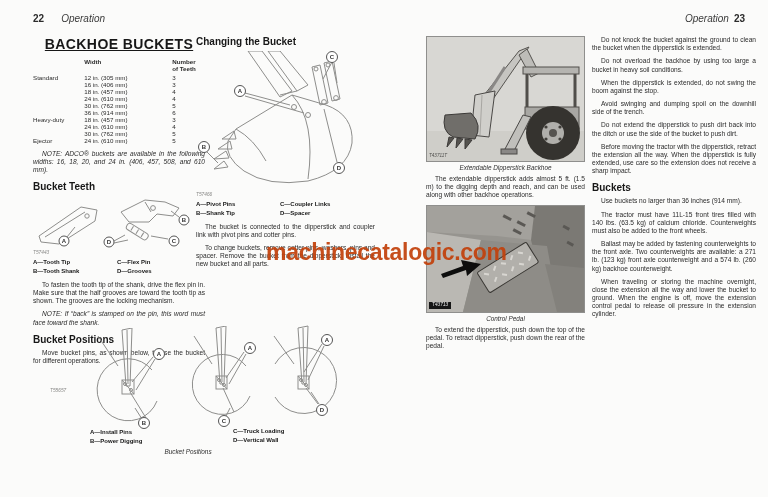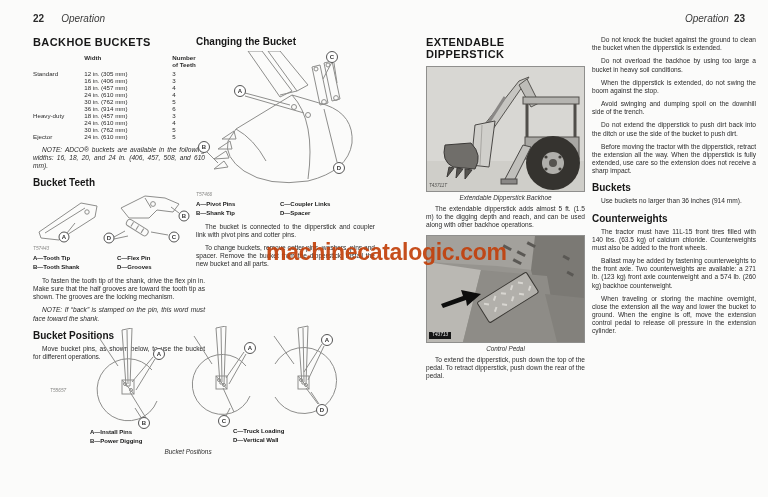--- a/index.html
+++ b/index.html
@@ -10,21 +10,21 @@
   .hdr .num{font-weight:bold;}
   .hdr .sec{font-style:italic;color:#3a3a3a;padding-left:12px;}
   .hdr-left{left:33px;}
   .hdr-right{right:23px;}
   
   .col{position:absolute;top:36px;}
   .c1{left:33px;width:172px;}
   .c2{left:196px;width:179px;}
   .c3{left:426px;width:159px;}
   .c4{left:592px;width:164px;}
-  .title{font-size:11px;font-weight:bold;text-align:left;letter-spacing:.4px;margin:0 0 6px;color:#171717;}
+  .title{font-size:14px;font-weight:bold;text-align:center;letter-spacing:.4px;margin:0 0 6px;color:#171717;text-decoration:underline;}
   .h2{font-size:10px;font-weight:bold;margin:7px 0 4px;color:#171717;}
   .h2.first{margin-top:0;}
   p.body{font-size:6.6px;line-height:1.24;text-align:justify;margin:0 0 5px;text-indent:9px;}
   p.note{font-style:italic;}
   
   table.spec{border-collapse:collapse;width:100%;font-size:6.2px;line-height:1.12;margin:0 0 5px;}
   table.spec td,table.spec th{padding:0;vertical-align:top;font-weight:normal;text-align:left;}
   table.spec th{font-weight:bold;line-height:1.15;padding-bottom:3px;}
   td.tcol,th.tcol{width:50px;}
   td.wcol,th.wcol{width:86px;padding-left:14px;}
@@ -261,21 +261,20 @@
           <span>D—Spacer</span>
         </div>
       </div>
     </div>
 
     <p class="body">The bucket is connected to the dipperstick and coupler link with pivot pins and cotter pins.</p>
     <p class="body">To change buckets, remove cotter pins, washers, pins and spacer. Remove the bucket from the dipperstick. Install the new bucket and all parts.</p>
   </div>
 
   <div class="col c3">
-    <div class="title">EXTENDABLE DIPPERSTICK</div>
 
     <div class="photo" style="width:157px;height:124px;">
       <svg width="157" height="124" viewBox="0 0 157 124">
         <rect width="157" height="124" fill="#d8d7d3"></rect>
         <rect y="94" width="157" height="30" fill="#cfcec9"></rect>
         <polygon points="92,14 102,10 62,68 54,62" fill="#c6c5c1" stroke="#55534f"></polygon>
         <polygon points="100,12 112,36 104,40 92,18" fill="#bdbcb8" stroke="#55534f"></polygon>
         <line x1="78" y1="30" x2="60" y2="58" stroke="#8a8886" stroke-width="3"></line>
         <polygon points="48,58 68,54 62,100 44,98" fill="#d0cfcb" stroke="#4a4846"></polygon>
         <line x1="55" y1="58" x2="53" y2="98" stroke="#a8a6a2"></line>
@@ -346,21 +345,20 @@
     <p class="body">Do not knock the bucket against the ground to clean the bucket when the dipperstick is extended.</p>
     <p class="body">Do not overload the backhoe by using too large a bucket in heavy soil conditions.</p>
     <p class="body">When the dipperstick is extended, do not swing the boom against the stop.</p>
     <p class="body">Avoid swinging and dumping spoil on the downhill side of the trench.</p>
     <p class="body">Do not extend the dipperstick to push dirt back into the ditch or use the side of the bucket to push dirt.</p>
     <p class="body">Before moving the tractor with the dipperstick, retract the extension all the way. When the dipperstick is fully extended, use care so the extension does not receive a sharp impact.</p>
 
     <div class="h2">Buckets</div>
     <p class="body">Use buckets no larger than 36 inches (914 mm).</p>
 
-    <div class="h2">Counterweights</div>
     <p class="body">The tractor must have 11L-15 front tires filled with 140 lbs. (63.5 kg) of calcium chloride. Counterweights must also be added to the front wheels.</p>
     <p class="body">Ballast may be added by fastening counterweights to the front axle. Two counterweights are available: a 271 lb. (123 kg) front axle counterweight and a 574 lb. (260 kg) backhoe counterweight.</p>
 
     <p class="body">When traveling or storing the machine overnight, close the extension all the way and lower the bucket to ground. When the engine is off, move the extension control pedal to release oil pressure in the extension cylinder.</p>
   </div>
 
   <div class="posblock">
     <svg class="line d1" width="84" height="102" viewBox="0 0 84 102">
       <line x1="6" y1="8" x2="26" y2="38"></line>
       <polygon points="30,2 40,0 38,58 34,58"></polygon>

